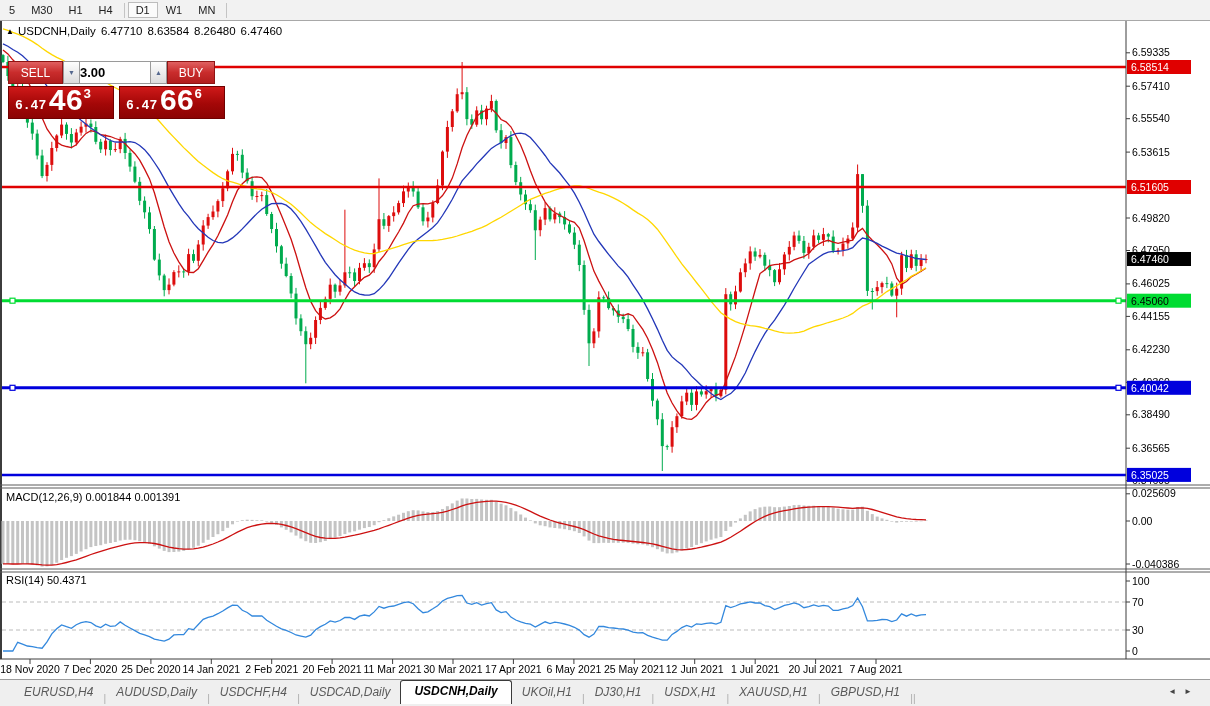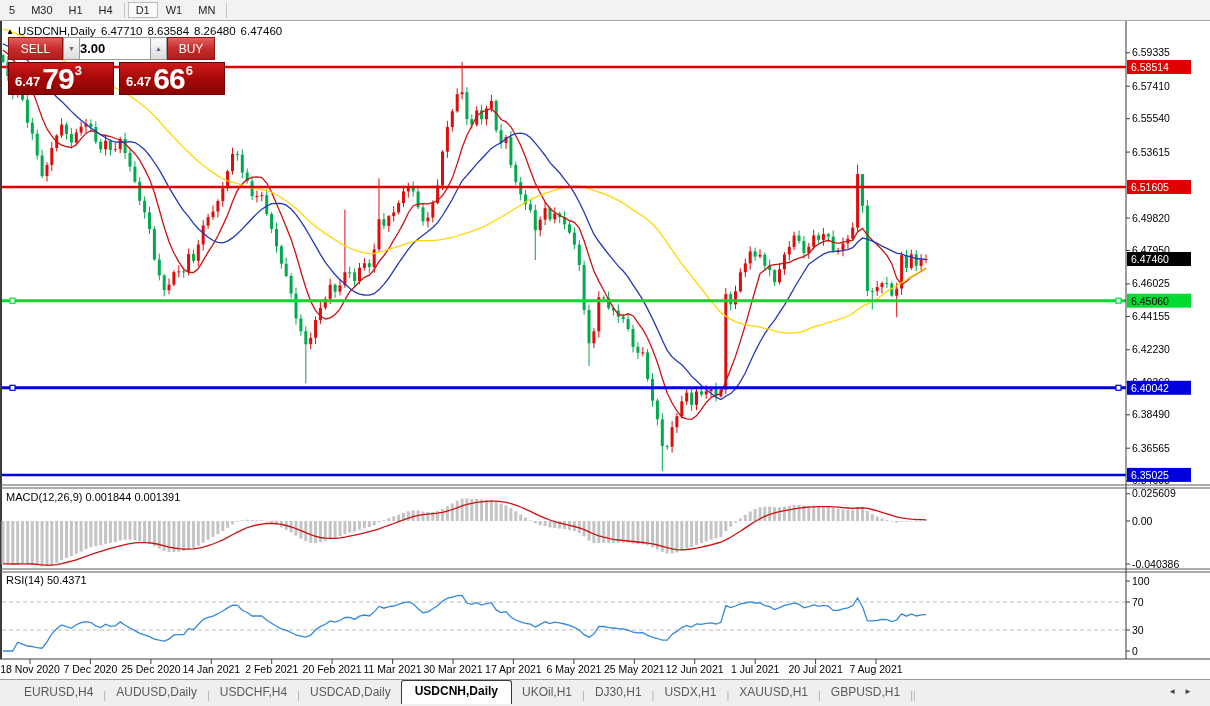--- a/index.html
+++ b/index.html
@@ -10,33 +10,33 @@
   .tfbtn.active{background:#fbfbfb;border:1px solid #bdbdbd;padding:1px 7px;}
   .tbsep{width:1px;height:15px;background:#c4c4c4;margin:0 3px;display:inline-block;}
   
   #chartwin{position:relative;width:1210px;height:658px;background:#fff;}
   #chart-svg{position:absolute;left:0;top:0;}
   #title{position:absolute;left:6px;top:4px;font-size:11.5px;color:#000;white-space:nowrap;}
   #title .tri{font-size:8px;position:relative;top:-1px;margin-right:4px;}
   #title .vals span{margin-left:5px;}
   .panelabel{position:absolute;left:6px;font-size:11px;color:#000;background:transparent;white-space:nowrap;}
   
-  #tradepanel{position:absolute;left:8px;top:16px;width:219px;}
+  #tradepanel{position:absolute;left:8px;top:40px;width:219px;}
   #tprow1{display:flex;height:23px;}
   .tradebtn{color:#fff;font-size:12px;display:flex;align-items:center;justify-content:center;
     background:linear-gradient(#e06060,#c92c2c 50%,#b21d1d);border:1px solid #8e1414;box-sizing:border-box;}
   #sellbtn{width:55px;}
   #buybtn{width:48px;}
   .spin{width:17px;box-sizing:border-box;border:1px solid #9a9a9a;background:linear-gradient(#fdfdfd,#dcdcdc);
     display:flex;align-items:center;justify-content:center;font-size:7px;color:#55688e;}
   #vol{width:70px;box-sizing:border-box;border:1px solid #9a9a9a;border-left:none;border-right:none;
     font-size:13px;padding:0 12px 0 0;font-family:"Liberation Sans",sans-serif;outline:none;font-weight:bold;}
   #tprow2{display:flex;margin-top:2px;}
   .pb{width:106px;height:33px;box-sizing:border-box;border:1px solid #6f0000;color:#fff;
-    background:linear-gradient(#cf1919,#a30707 55%,#8c0303);display:flex;align-items:flex-end;padding:0 4px 1px 4px;}
+    background:linear-gradient(#cf1919,#a30707 55%,#8c0303);display:flex;align-items:flex-end;padding:0 4px 1px 4px;font-family:Liberation Mono, monospace;}
   .pb .small{font-size:13px;font-weight:bold;margin:0 2px 4px 2px;}
   .pb .big{font-size:30px;font-weight:bold;line-height:0.92;letter-spacing:-1px;}
   .pb .sup{font-size:13px;font-weight:bold;margin-bottom:15px;margin-left:1px;}
   #pbgap{width:5px;}
   
   #tabbar{height:28px;background:#efefef;border-top:1px solid #9c9c9c;position:relative;display:flex;align-items:flex-start;padding-left:14px;box-sizing:border-box;}
   .tab{font-size:12px;color:#5a5a5a;padding:4px 10px 5px 10px;cursor:default;white-space:nowrap;}
   .tab.active{background:#fff;color:#000;font-weight:bold;border:1px solid #3a3a3a;border-bottom:none;border-radius:3px 3px 0 0;padding:3px 13px 6px 13px;}
   .tabsep{color:#b0b0b0;font-size:11px;padding-top:5px;}
   #tabarrows{position:absolute;right:10px;top:7px;font-size:8px;color:#444;letter-spacing:8px;}
@@ -746,38 +746,38 @@
       <div id="tprow1">
         <div id="sellbtn" class="tradebtn">SELL</div>
         <div class="spin">▼</div>
         <input id="vol" value="3.00" style="">
         <div class="spin">▲</div>
         <div id="buybtn" class="tradebtn">BUY</div>
       </div>
       <div id="tprow2">
         <div class="pb">
           <span class="small">6.47</span>
-          <span class="big">79</span>
+          <span class="big">46</span>
           <span class="sup">3</span>
         </div>
         <div id="pbgap"></div>
         <div class="pb">
           <span class="small">6.47</span>
           <span class="big">66</span>
           <span class="sup">6</span>
         </div>
       </div>
     </div>
 
     <div class="panelabel" style="top:470px;">MACD(12,26,9) 0.001844 0.001391</div>
     <div class="panelabel" style="top:553px;">RSI(14) 50.4371</div>
   </div>
 
   <div id="tabbar">
-    <span id="tab-items" style="display:flex;align-items:center;">
+    <span id="tab-items" style="display:flex;align-items:flex-end;font-style:italic;">
         <span class="tab">EURUSD,H4</span>
         <span class="tabsep">|</span>
         <span class="tab">AUDUSD,Daily</span>
         <span class="tabsep">|</span>
         <span class="tab">USDCHF,H4</span>
         <span class="tabsep">|</span>
         <span class="tab">USDCAD,Daily</span>
         <span class="tab active">USDCNH,Daily</span>
         <span class="tab">UKOil,H1</span>
         <span class="tabsep">|</span>

